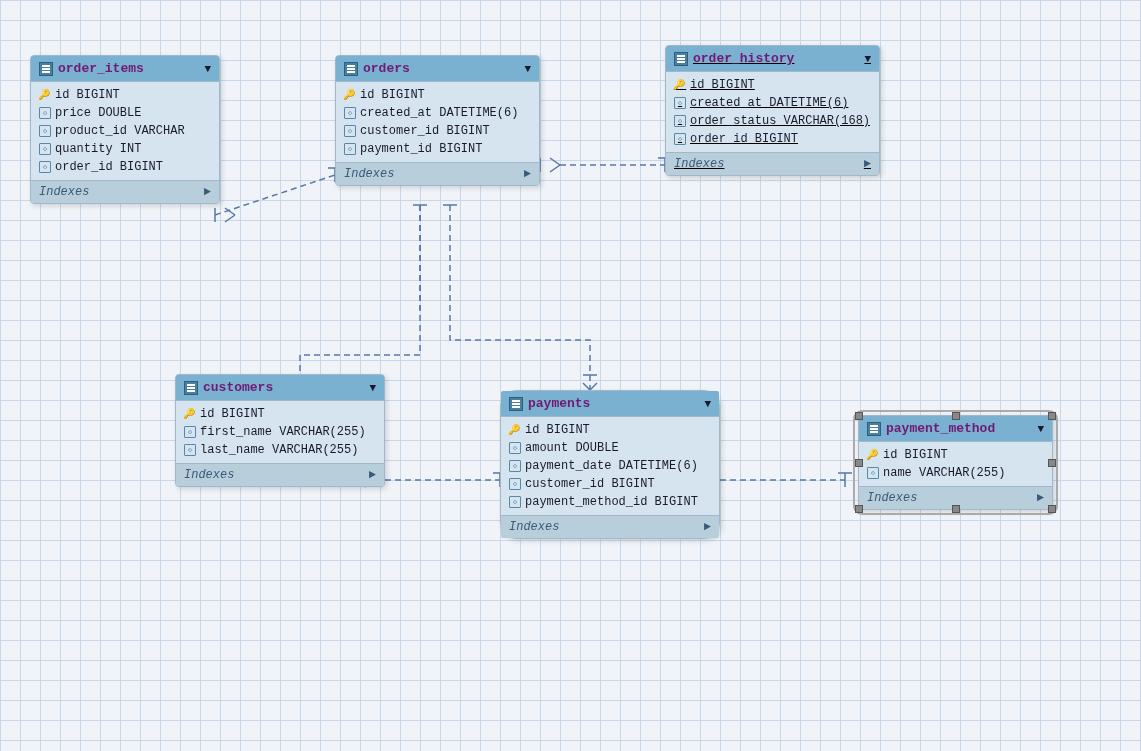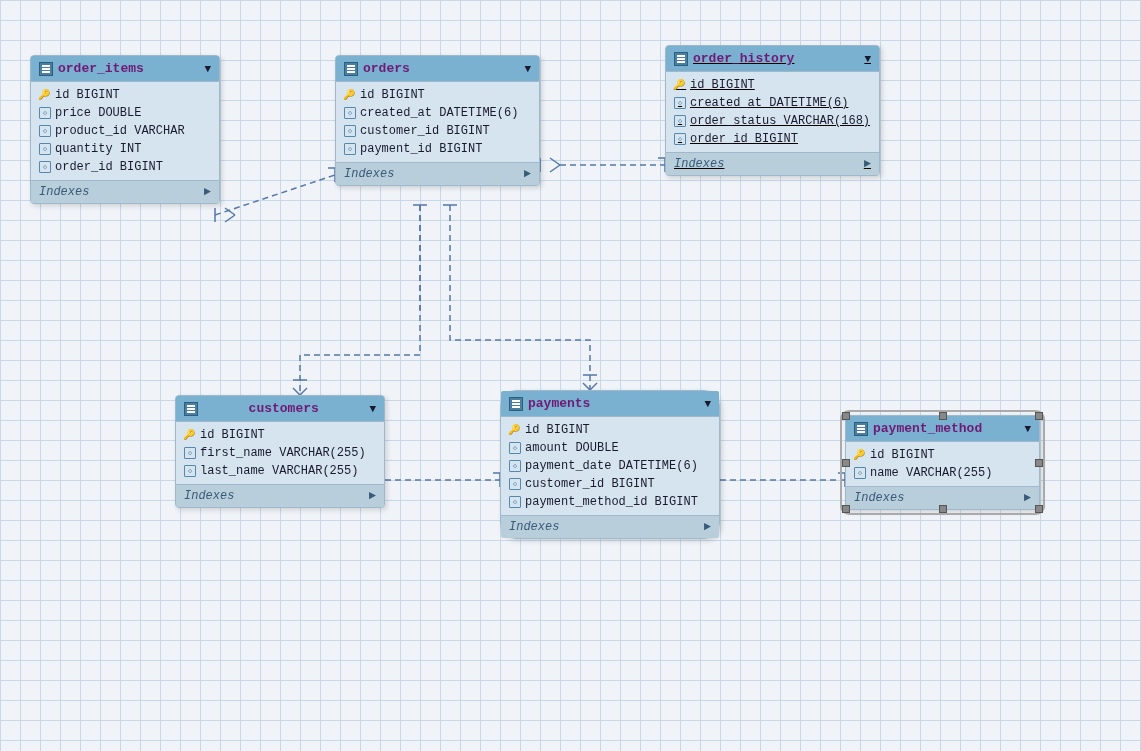--- a/index.html
+++ b/index.html
@@ -21,20 +21,21 @@
       background: #d6e4f0;
       border: 1.5px solid #a0b8cc;
       border-radius: 4px;
       min-width: 185px;
       box-shadow: 2px 2px 5px rgba(0,0,0,0.15);
     }
 
     .db-table.selected {
       outline: 2px solid #aaa;
       outline-offset: 3px;
+      margin-left: 13px;
     }
 
     .table-header {
       background: #7ab0d0;
       border-bottom: 1.5px solid #a0b8cc;
       padding: 5px 8px;
       display: flex;
       align-items: center;
       gap: 5px;
       border-radius: 2px 2px 0 0;
@@ -292,21 +293,21 @@
       <span class="field-icon regular">◇</span>
       <span class="field-name">order_id BIGINT</span>
     </div>
   </div>
   <div class="table-footer">
     <span>Indexes</span>
     <span class="footer-arrow">►</span>
   </div>
 </div>
 
-<div class="db-table" style="left:175px; top:395px; min-width:210px;text-align:center;">
+<div class="db-table" style="left:175px; top:374px; min-width:210px;">
   <div class="table-header">
     <div class="table-header-icon"></div>
     <span class="table-header-title">customers</span>
     <span class="table-header-arrow">▼</span>
   </div>
   <div class="table-body">
     <div class="table-row">
       <span class="field-icon pk">🔑</span>
       <span class="field-name">id BIGINT</span>
     </div>

